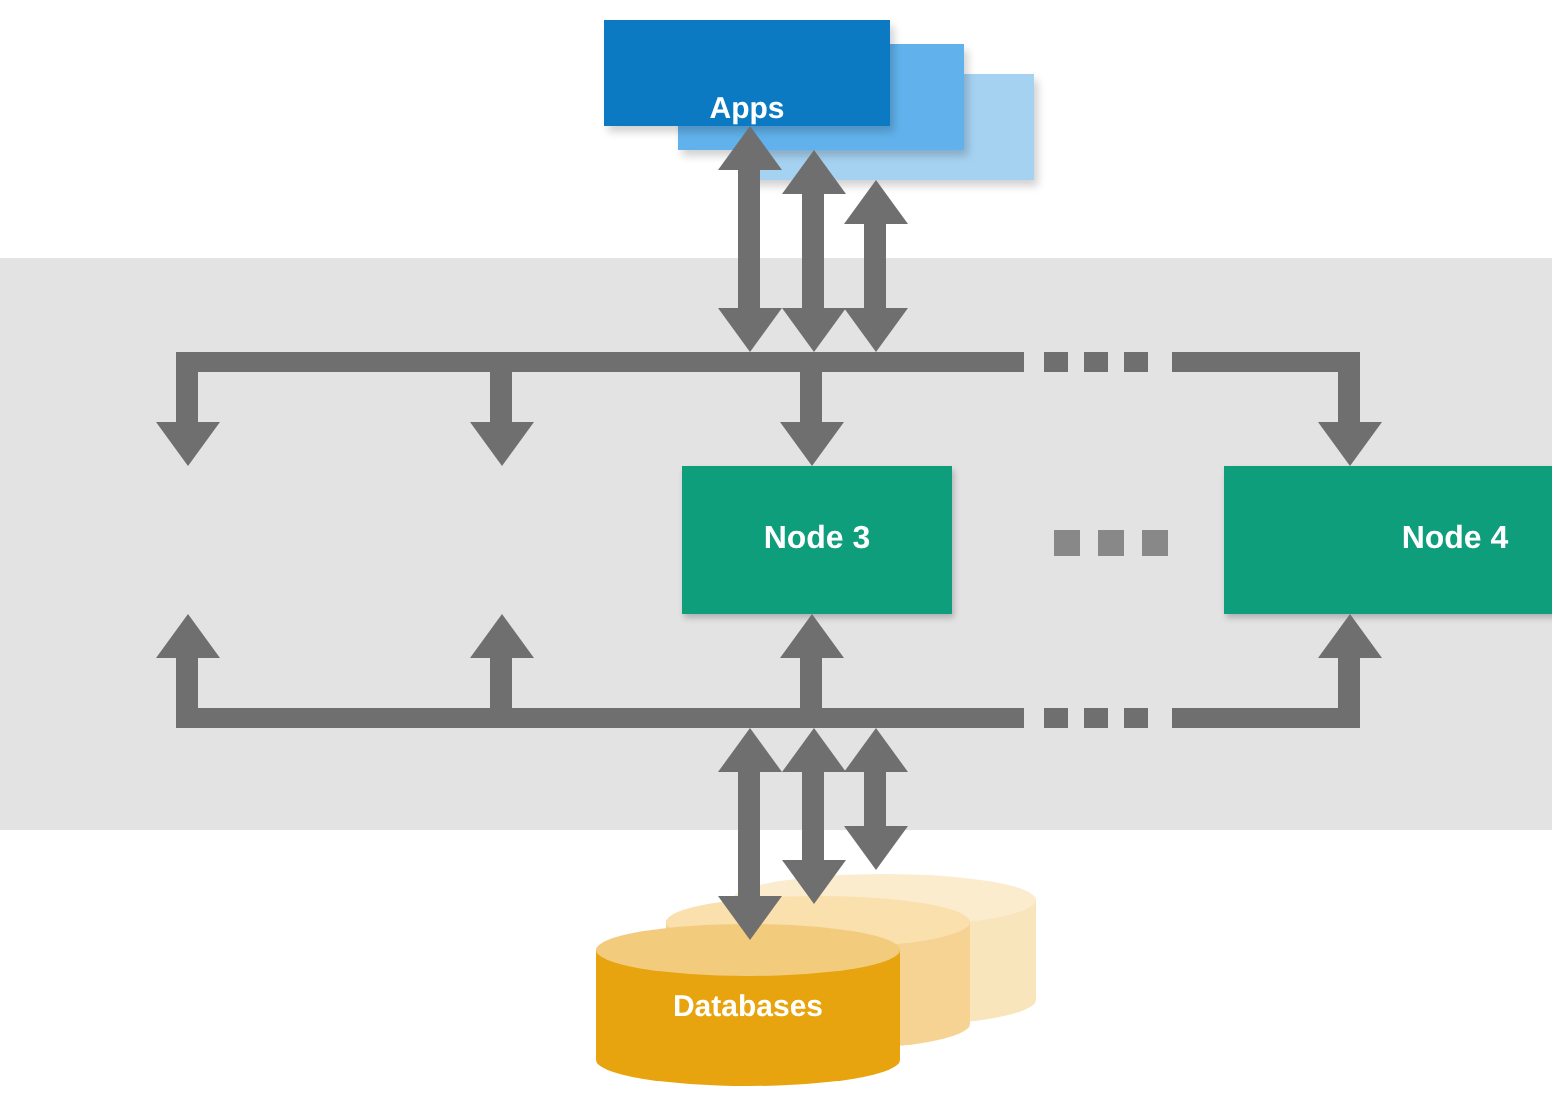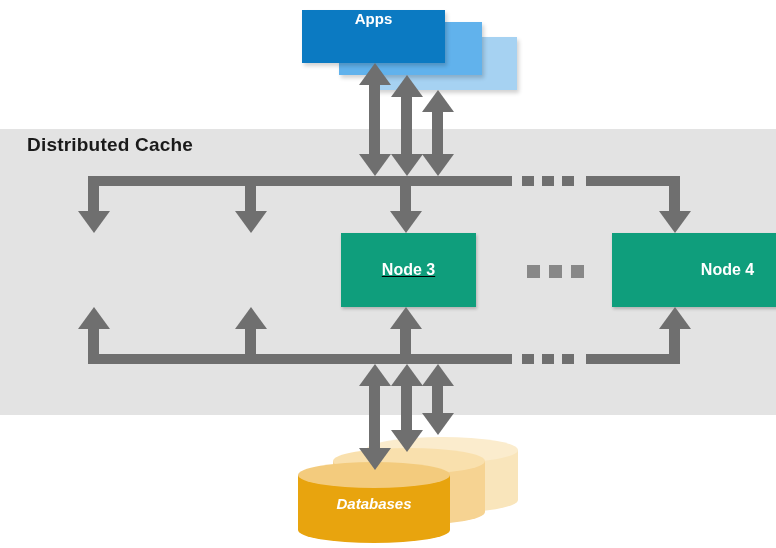--- a/index.html
+++ b/index.html
@@ -8,60 +8,59 @@
     font-family:"Liberation Sans", sans-serif;background:#ffffff;
   }
   
   .band{position:absolute;left:0;top:129px;width:776px;height:286px;background:var(--band_bg);z-index:0;}
   .band-title{position:absolute;left:27px;top:134px;font-size:19px;font-weight:bold;color:var(--title_text);z-index:1;letter-spacing:.2px;}
 
   
   .app-rect{position:absolute;width:143px;height:53px;box-shadow:2px 3px 4px rgba(0,0,0,.18);z-index:2;}
   .app-back {left:374px;top:37px;background:var(--app_back);}
   .app-mid  {left:339px;top:22px;background:var(--app_mid);}
-  .app-front{left:302px;top:10px;background:var(--app_front);display:flex;align-items:flex-start;justify-content:center;}
+  .app-front{left:302px;top:10px;background:var(--app_front);display:flex;align-items:flex-end;justify-content:center;}
   .app-front span{color:var(--label_text);font-weight:bold;font-size:15px;}
 
   
   .node{position:absolute;top:233px;width:135px;height:74px;background:var(--node_green);
         display:flex;align-items:center;justify-content:center;box-shadow:1px 2px 3px rgba(0,0,0,.22);z-index:3;}
   .node span{color:var(--label_text);font-weight:bold;font-size:16px;}
   .node-dot{position:absolute;top:265px;width:13px;height:13px;background:#888888;z-index:3;}
 
   
   .h{position:absolute;height:10px;background:var(--arrow_gray);z-index:4;}
   .busdot{position:absolute;width:12px;height:10px;background:var(--arrow_gray);z-index:4;}
   .vstem{position:absolute;width:11px;background:var(--arrow_gray);z-index:4;}
   .head{position:absolute;width:0;height:0;border-left:16px solid transparent;border-right:16px solid transparent;z-index:4;}
   .head.down{border-top:22px solid var(--arrow_gray);}
   .head.up{border-bottom:22px solid var(--arrow_gray);}
 
   
-  .cyl{position:absolute;z-index:2;font-style:italic;}
+  .cyl{position:absolute;z-index:2;}
   .cyl .cbody{position:absolute;left:0;right:0;}
   .cyl .ctop{position:absolute;left:0;right:0;height:26px;border-radius:50%;}
   .cyl-back {left:366px;top:437px;width:152px;height:76px;}
   .cyl-back .cbody{top:13px;height:63px;background:var(--db_back);border-radius:0 0 50% 50%/0 0 13px 13px;}
   .cyl-back .ctop{background:var(--db_back_top);}
   .cyl-mid  {left:333px;top:448px;width:152px;height:77px;}
   .cyl-mid .cbody{top:13px;height:64px;background:var(--db_mid);border-radius:0 0 50% 50%/0 0 13px 13px;}
   .cyl-mid .ctop{background:var(--db_mid_top);}
   .cyl-front{left:298px;top:462px;width:152px;height:81px;}
   .cyl-front .cbody{top:13px;height:68px;background:var(--db_front);border-radius:0 0 50% 50%/0 0 13px 13px;}
   .cyl-front .ctop{background:var(--db_front_top);}
   .db-label{position:absolute;left:0;right:0;top:33px;text-align:center;color:var(--label_text);
             font-weight:bold;font-size:15px;z-index:5;}
 </style>
 </head>
 <body>
 
 <div class="canvas">
 
   <div class="band"></div>
-  <div class="band-title">Distributed Cache</div>
 
   <div class="app-rect app-back"></div>
   <div class="app-rect app-mid"></div>
   <div class="app-rect app-front">
     <span>Apps</span>
   </div>
 
   <div class="h" style="left:88px;top:176px;width:424px;"></div>
   <div class="busdot" style="left:522px;top:176px;"></div>
   <div class="busdot" style="left:542px;top:176px;"></div>
@@ -70,21 +69,21 @@
 
   <div class="vstem" style="left:88px;top:176px;height:36px;"></div>
   <div class="head down" style="left:78px;top:211px;"></div>
   <div class="vstem" style="left:245px;top:176px;height:36px;"></div>
   <div class="head down" style="left:235px;top:211px;"></div>
   <div class="vstem" style="left:400px;top:176px;height:36px;"></div>
   <div class="head down" style="left:390px;top:211px;"></div>
   <div class="vstem" style="left:669px;top:176px;height:36px;"></div>
   <div class="head down" style="left:659px;top:211px;"></div>
 
-  <div class="node" style="left:341px;text-decoration:underline;">
+  <div class="node" style="left:341px;">
     <span>Node 3</span>
   </div>
   <div class="node" style="left:612px;padding-left:48px;">
     <span>Node 4</span>
   </div>
 
   <div class="node-dot" style="left:527px;"></div>
   <div class="node-dot" style="left:549px;"></div>
   <div class="node-dot" style="left:571px;"></div>
 

